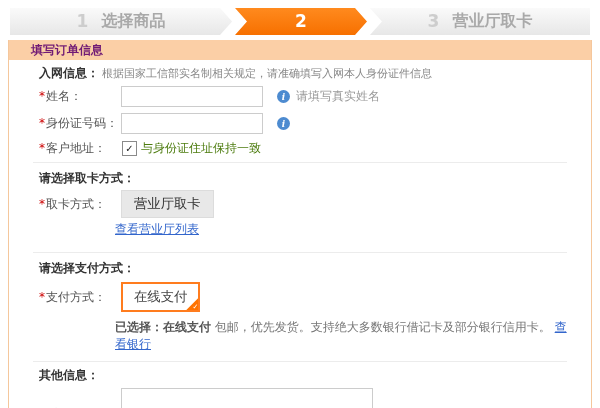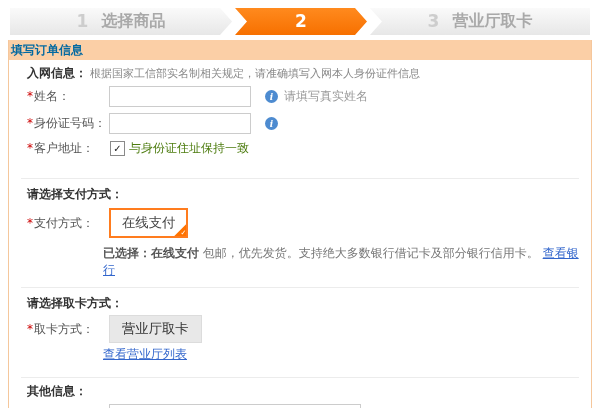--- a/index.html
+++ b/index.html
@@ -34,23 +34,23 @@
   .step.s3 { width:220px;
     clip-path:polygon(0 0, 100% 0, 100% 100%, 0 100%, 12px 50%); }
   
   .panel {
     margin:0 8px; background:#fff;
     border-left:1px solid #f5c79c; border-right:1px solid #f5c79c;
     height:368px; overflow:hidden;
   }
   .banner {
     height:20px; line-height:20px; background:#fbcfa6;
-    color:#0369a1; font-weight:bold; padding-left:2px; font-size:12px;font-family:Liberation Serif, serif;
+    color:#701a75; font-weight:bold; padding-left:22px; font-size:12px;font-family:Liberation Serif, serif;
   }
-  .section { margin:0 12px; padding:7px 0 21px 6px; border-bottom:1px solid #ececec; }
+  .section { margin:0 24px; padding:7px 0 5px 6px; border-bottom:1px solid #ececec; }
   .section.last { border-bottom:none; }
   .sec-title { font-weight:bold; color:#333; line-height:13px; font-size:12px; }
   .sec-sub { font-weight:normal; color:#888; font-size:11px; margin-left:3px; }
   
   .form-row { display:flex; align-items:center; margin-top:6px; }
   .form-label { width:80px; flex:none; color:#555; }
   .form-label.muted { color:#888; }
   .req { color:#c00; margin-right:1px; }
   .text-input {
     width:142px; height:21px; border:1px solid #ccc; background:#fff;
@@ -139,49 +139,49 @@
     </div>
     <div class="form-row">
       <span class="form-label"><span class="req">*</span><span>客户地址：</span></span>
       <span class="checkbox">
           <span>✓</span>
         </span>
       <span class="cb-label">与身份证住址保持一致</span>
     </div>
   </div>
 
+  <div class="section" style="padding-top:9px; padding-bottom:14px;">
+    <div class="sec-title">请选择取卡方式：</div>
+    <div class="form-row" style="margin-top:5px;">
+      <span class="form-label"><span class="req">*</span><span>取卡方式：</span></span>
+      <button class="opt-gray">营业厅取卡</button>
+    </div>
+    <div class="pickup-link">
+      <a class="link">查看营业厅列表</a>
+    </div>
+  </div>
+
   <div class="section" style="padding-top:9px; padding-bottom:8px;">
     <div class="sec-title">请选择支付方式：</div>
     <div class="form-row" style="margin-top:7px;">
       <span class="form-label"><span class="req">*</span><span>支付方式：</span></span>
       <button class="opt-selected">
         <span>在线支付</span>
         <span class="corner">
             <span>✓</span>
           </span>
       </button>
     </div>
     <div class="selected-line">
       <span class="sel-strong">已选择：</span><span class="sel-strong">在线支付</span>
       <span>包邮，优先发货。支持绝大多数银行借记卡及部分银行信用卡。</span>
       <a class="link">查看银行</a>
     </div>
   </div>
 
-  <div class="section" style="padding-top:9px; padding-bottom:14px;">
-    <div class="sec-title">请选择取卡方式：</div>
-    <div class="form-row" style="margin-top:5px;">
-      <span class="form-label"><span class="req">*</span><span>取卡方式：</span></span>
-      <button class="opt-gray">营业厅取卡</button>
-    </div>
-    <div class="pickup-link">
-      <a class="link">查看营业厅列表</a>
-    </div>
-  </div>
-
   <div class="section last" style="padding-top:7px;">
     <div class="sec-title">其他信息：</div>
     <div class="form-row row-message">
       <span class="form-label muted">留言：</span>
       <span class="ta-wrap">
         <textarea class="message-ta" value="" style=""></textarea>
 
       </span>
     </div>
 

